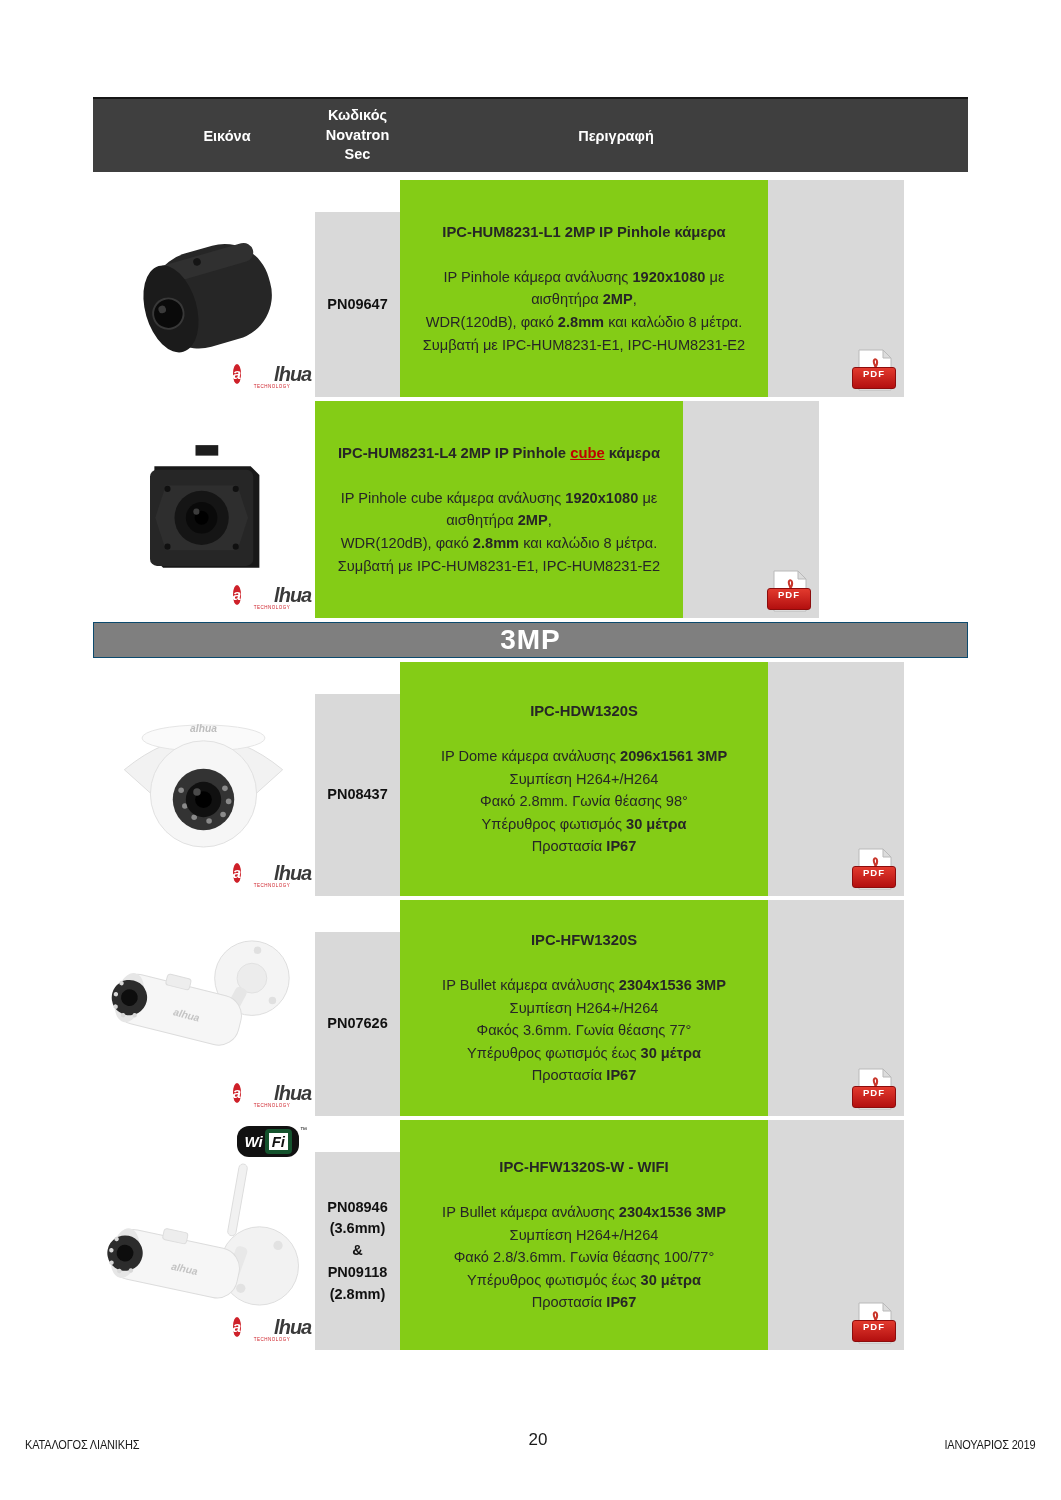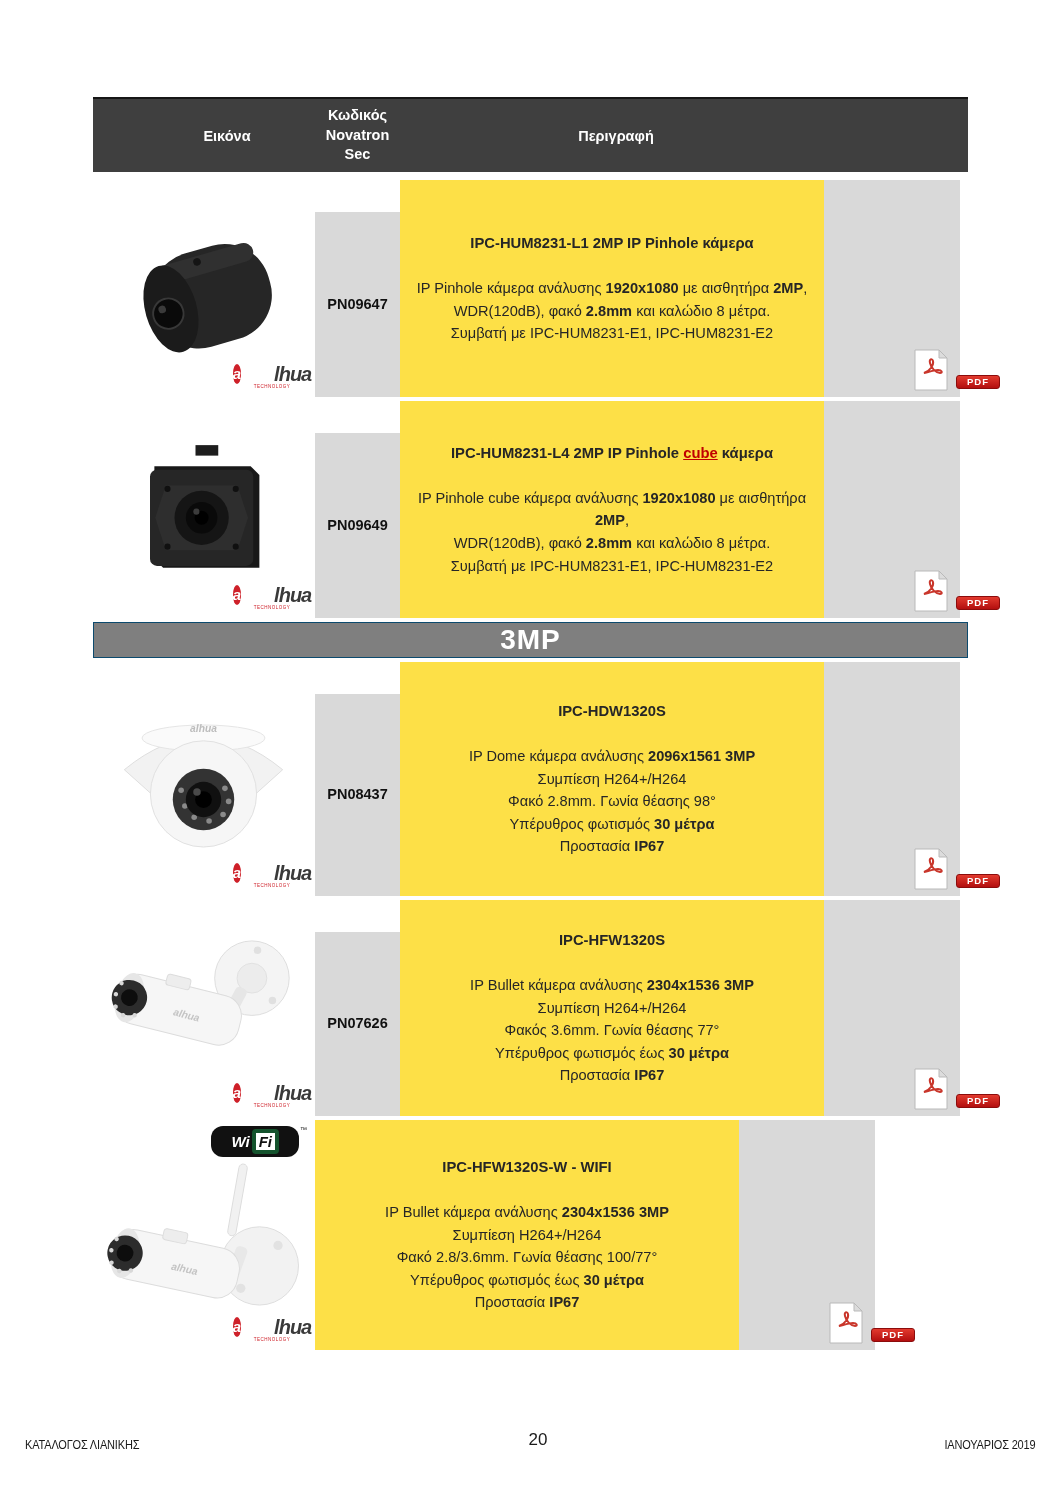--- a/index.html
+++ b/index.html
@@ -24,21 +24,21 @@
   .th-code { width:85px; text-align:center; line-height:1.35; }
   .th-desc { width:432px; text-align:center; }
   .th-pdf  { width:136px; }
 
   
   .row { display:flex; margin-bottom:4px; }
   .cell-img  { width:222px; position:relative; background:#ffffff; }
   .cell-code { width:85px; background:#d9d9d9; display:flex; flex-direction:column;
                align-items:center; justify-content:center; font-weight:bold;
                font-size:14.5px; line-height:1.5; color:#111; text-align:center;margin-top:32px; }
-  .cell-desc { width:424px; background:#fde047; display:flex; flex-direction:column;
+  .cell-desc { width:368px; background:#84cc16; display:flex; flex-direction:column;
                align-items:center; justify-content:center; text-align:center;
                font-size:14.6px; line-height:1.55; padding:0 14px; }
   .cell-pdf  { width:136px; background:#d9d9d9; position:relative; }
   .title { margin-bottom:22px; font-size:14.8px; }
 
   .h217 { height:217px; }
   .h234 { height:234px; }
   .h216 { height:216px; }
   .h230 { height:230px; }
 
@@ -60,35 +60,34 @@
     width:20px; height:20px; border-radius:50%; background:#ce2029; color:#ffffff;
     font-weight:bold; font-style:italic; font-size:15px; display:inline-flex;
     align-items:center; justify-content:center; margin-right:1px;
   }
   .dahua-rest { font-weight:bold; font-style:italic; font-size:20px; color:#3a3a3a; letter-spacing:-1px;padding-left:32px; }
   .dahua-sub { font-size:4.5px; color:#ce2029; letter-spacing:0.5px; margin-top:1px; }
 
   
   .wifi { position:absolute; right:8px; top:6px; display:flex; align-items:flex-start; }
   .wifi-pill {
-    background:#111111; border-radius:12px; padding:3px 20px; display:flex;
+    background:#111111; border-radius:12px; padding:3px 7px; display:flex;
     align-items:center; font-weight:bold; font-style:italic; font-size:15px;
   }
   .wifi-wi { color:#ffffff; margin-right:2px; }
   .wifi-fi { background:#ffffff; color:#111111; border-radius:4px; padding:0 3px; border:4px solid #14532d; }
   .wifi-tm { font-size:7px; color:#111; margin-left:1px; }
 
   
   .pdf-ic { position:absolute; right:10px; bottom:6px; width:38px; height:42px; cursor:pointer; }
   .pdf-banner {
-    position:absolute; left:-4px; bottom:2px; width:44px; height:14px;
+    position:absolute; left:-4px; bottom:2px; width:44px; height:22px;
     background:linear-gradient(#e23a2e,#b30f0f); border:1px solid #8c0c0c; border-radius:3px;
     color:#ffffff; font-size:9.5px; font-weight:bold; text-align:center; line-height:12px;
     letter-spacing:1px;
-    margin-left:48px;
   }
 
   
   .footer-left, .footer-right {
     position:absolute; font-size:12.5px; color:#1a1a1a; letter-spacing:-0.2px;
     transform:scaleX(0.88); white-space:nowrap;
   }
   .footer-left { left:25px; top:1438px; transform-origin:left; }
   .footer-right { right:26px; top:1438px; transform-origin:right; }
   .page-num { position:absolute; left:15px; right:0; top:1430px; text-align:center; font-size:17px; color:#1a1a1a; }
@@ -170,23 +169,20 @@
           <circle cx="93" cy="92" r="3.5" fill="#3c3c3c"></circle>
         </svg>
       </div>
       <div class="dahua">
         <div class="dahua-line">
           <span class="dahua-a">a</span>
           <span class="dahua-rest">lhua</span>
         </div>
         <div class="dahua-sub">TECHNOLOGY</div>
       </div>
-    </div>
-    <div class="cell-code">
-      <div>PN09649</div>
     </div>
     <div class="cell-desc">
       <div class="title"><span class="b">IPC-HUM8231-L4 2MP IP Pinhole </span><span class="b r u">cube</span><span class="b"> κάμερα</span></div>
       <div><span>IP Pinhole cube κάμερα ανάλυσης </span><span class="b">1920x1080</span><span> με αισθητήρα </span><span class="b">2MP</span><span>,</span></div>
       <div><span>WDR(120dB), φακό </span><span class="b">2.8mm</span><span> και καλώδιο 8 μέτρα.</span></div>
       <div><span>Συμβατή με IPC-HUM8231-E1, IPC-HUM8231-E2</span></div>
     </div>
     <div class="cell-pdf">
       <div class="pdf-ic">
         <svg viewBox="0 0 38 42" width="38" height="42">
@@ -346,20 +342,27 @@
         </svg>
       </div>
       <div class="dahua">
         <div class="dahua-line">
           <span class="dahua-a">a</span>
           <span class="dahua-rest">lhua</span>
         </div>
         <div class="dahua-sub">TECHNOLOGY</div>
       </div>
     </div>
+    <div class="cell-code">
+      <div>PN08946</div>
+      <div>(3.6mm)</div>
+      <div>&amp;</div>
+      <div>PN09118</div>
+      <div>(2.8mm)</div>
+    </div>
     <div class="cell-desc">
       <div class="title"><span class="b">IPC-HFW1320S-W - WIFI</span></div>
       <div><span>IP Bullet κάμερα ανάλυσης </span><span class="b">2304x1536 3MP</span></div>
       <div><span>Συμπίεση H264+/H264</span></div>
       <div><span>Φακό 2.8/3.6mm. Γωνία θέασης 100/77°</span></div>
       <div><span>Υπέρυθρος φωτισμός έως </span><span class="b">30 μέτρα</span></div>
       <div><span>Προστασία </span><span class="b">IP67</span></div>
     </div>
     <div class="cell-pdf">
       <div class="pdf-ic">

